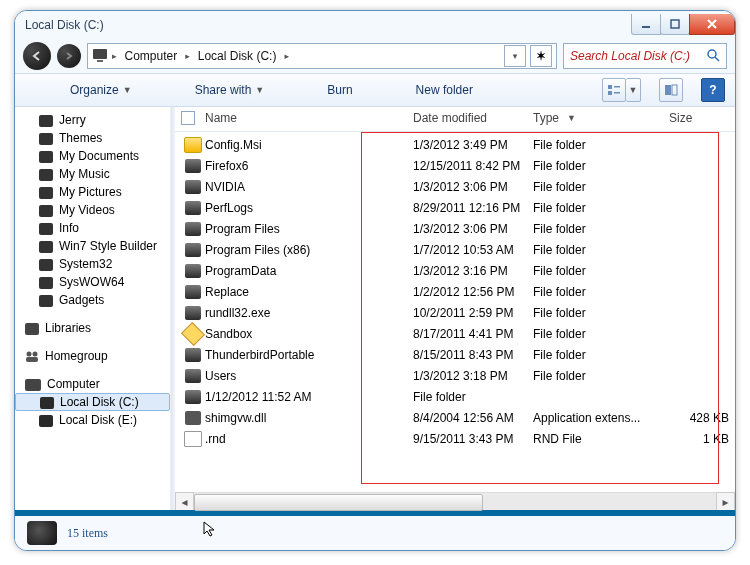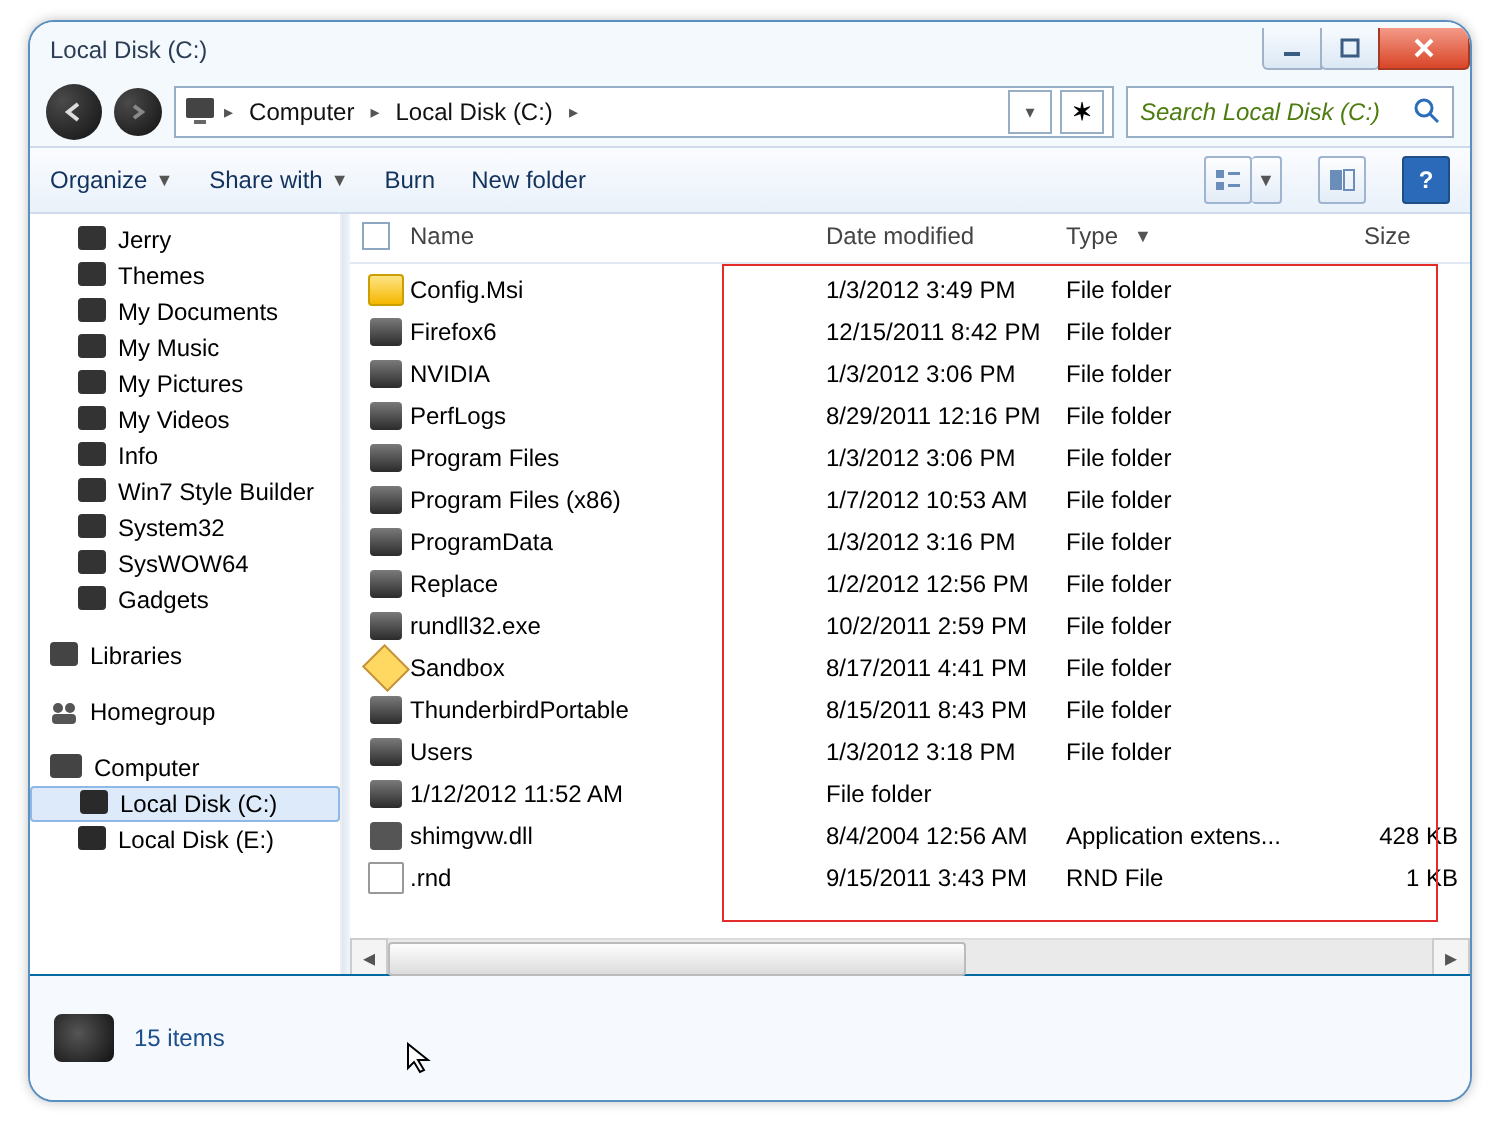--- a/index.html
+++ b/index.html
@@ -13,33 +13,33 @@
   .winbtn svg { pointer-events:none; }
 
   .addrbar { height:34px; display:flex; align-items:center; gap:6px; padding:0 8px; background:#f4f9fd; }
   .navcircle { width:28px; height:28px; border-radius:50%; background:radial-gradient(circle at 30% 30%, #4a4a4a, #111); display:flex; align-items:center; justify-content:center; color:#eee; }
   .navcircle.small{width:24px;height:24px;}
   .addrbox { flex:1; height:24px; border:1px solid #97aec6; background:#fff; display:flex; align-items:center; padding:0 4px; gap:4px; }
   .crumb { color:#111; padding:2px 4px; }
   .crumb-sep { color:#777; }
   .addr-icons{ display:flex; gap:4px; margin-left:auto;}
   .addr-btn { width:20px; height:20px; border:1px solid #97aec6; display:flex;align-items:center;justify-content:center; background:#fff;}
-  .searchbox { width:150px; height:24px; border:1px solid #97aec6; background:#fff; display:flex; align-items:center; padding:0 6px; color:#4d7c0f; font-style:italic; }
+  .searchbox { width:150px; height:24px; border:1px solid #97aec6; background:#fff; display:flex; align-items:center; padding:0 6px; color:#b91c1c; font-style:italic; }
   .searchbox .mag { margin-left:auto; color:#2a6dbb; font-style:normal;}
 
   .toolbar { height:32px; background:linear-gradient(#fbfcff,#e9f1fa); border-top:1px solid #d0dceb; border-bottom:1px solid #d0dceb; display:flex; align-items:center; padding:0 10px; gap:18px; }
-  .tbtn { color:#13335f; display:flex; align-items:center; gap:4px;}
+  .tbtn { color:#13335f; display:flex; align-items:center; gap:4px;margin-left:45px;}
   .spacer{flex:1;}
   .tool-icon{ width:22px;height:22px;border:1px solid #9fb5cf; background:linear-gradient(#fdfeff,#e3ecf7); display:flex;align-items:center;justify-content:center; border-radius:2px;}
   .tool-split{display:flex;}
   .tool-split .tool-icon:last-child{width:14px; border-left:none;}
 
   .body { flex:1; display:flex; min-height:0; }
   .sidebar { width:155px; background:#fff; overflow-y:auto; padding:4px 0; border-right:1px solid #eee;}
-  .side-item { display:flex; align-items:flex-start; gap:6px; padding:2px 4px 2px 24px; white-space:nowrap; overflow:hidden;}
+  .side-item { display:flex; align-items:flex-end; gap:6px; padding:2px 4px 2px 24px; white-space:nowrap; overflow:hidden;}
   .side-item.root{ padding-left:10px; font-weight:normal; margin-top:10px;}
   .side-item.sel { background:#dceaf9; border:1px solid #8fb8e6; border-radius:2px; padding-top:1px;padding-bottom:1px;}
   .fico { width:14px; height:12px; background:#333; border-radius:2px; flex:0 0 auto; }
   .fico.lib{ background:#444; position:relative;}
   .fico.hg{ background:none; width:14px;height:14px;}
   .fico.cpu{ background:#444; width:16px;height:12px;}
   .fico.hdd{ background:#2a2a2a;}
 
   .sb-divider{ width:4px; background:linear-gradient(90deg,#dfe7f1,#f0f5fb); cursor:ew-resize; }
 
@@ -48,28 +48,28 @@
   .cols .ch{ display:flex; align-items:center; gap:4px;}
   .list { flex:1; overflow:auto; padding:2px 6px; position:relative; }
   .highlight{position:absolute; left:186px; right:16px; top:0; bottom:8px; border:1px solid #e52a2a; pointer-events:none;}
   .row { display:grid; grid-template-columns: 24px 1fr 120px 136px 60px; align-items:center; height:21px;}
   .row .ic{ width:16px; height:14px; margin:0 auto;}
   .folder-ic{ background:linear-gradient(#7a7a7a,#2b2b2b); border-radius:2px;}
   .msi-ic{ background:linear-gradient(#ffe485,#f5b700); border:1px solid #caa000; border-radius:2px;}
   .sand-ic{ background:#ffd861; width:14px;height:14px; transform:rotate(45deg); border:1px solid #c4923d;}
   .dll-ic{ background:#555; border-radius:2px;}
   .file-ic{ background:#fff; border:1px solid #999; border-radius:1px;}
-  .sz{ text-align:right;margin-left:13px;}
+  .sz{ text-align:right;}
 
   .hscroll{ height:17px; background:#f0f0f0; border-top:1px solid #ddd; display:flex; align-items:center;}
   .sc-btn{ width:17px;height:17px; background:#f4f4f4; border:1px solid #ccc; display:flex;align-items:center;justify-content:center; color:#555;}
   .sc-track{flex:1; background:#eaeaea; height:17px; position:relative;}
   .sc-thumb{position:absolute; left:0; width:55%; height:15px; top:1px; background:linear-gradient(#fdfdfd,#dcdcdc); border:1px solid #bbb; border-radius:2px;}
 
-  .status { height:34px; border-top:1px solid #0369a1; display:flex; align-items:center; padding:14px 12px; gap:10px; background:#f6fafe;}
+  .status { height:34px; border-top:6px solid #0369a1; display:flex; align-items:center; padding:0 12px; gap:10px; background:#f6fafe;font-family:Liberation Serif, serif;}
   .status .drive-ic{ width:30px;height:24px; background:radial-gradient(circle at 40% 40%,#555,#111); border-radius:4px;}
   .status .txt{ color:#1c4f8c;}
   .chev{font-size:9px; color:#555;}
   .cb{ width:12px;height:12px; border:1px solid #8fa6c0; background:#fff;}
 </style>
 </head>
 <body>
 
 <div class="window">
 

